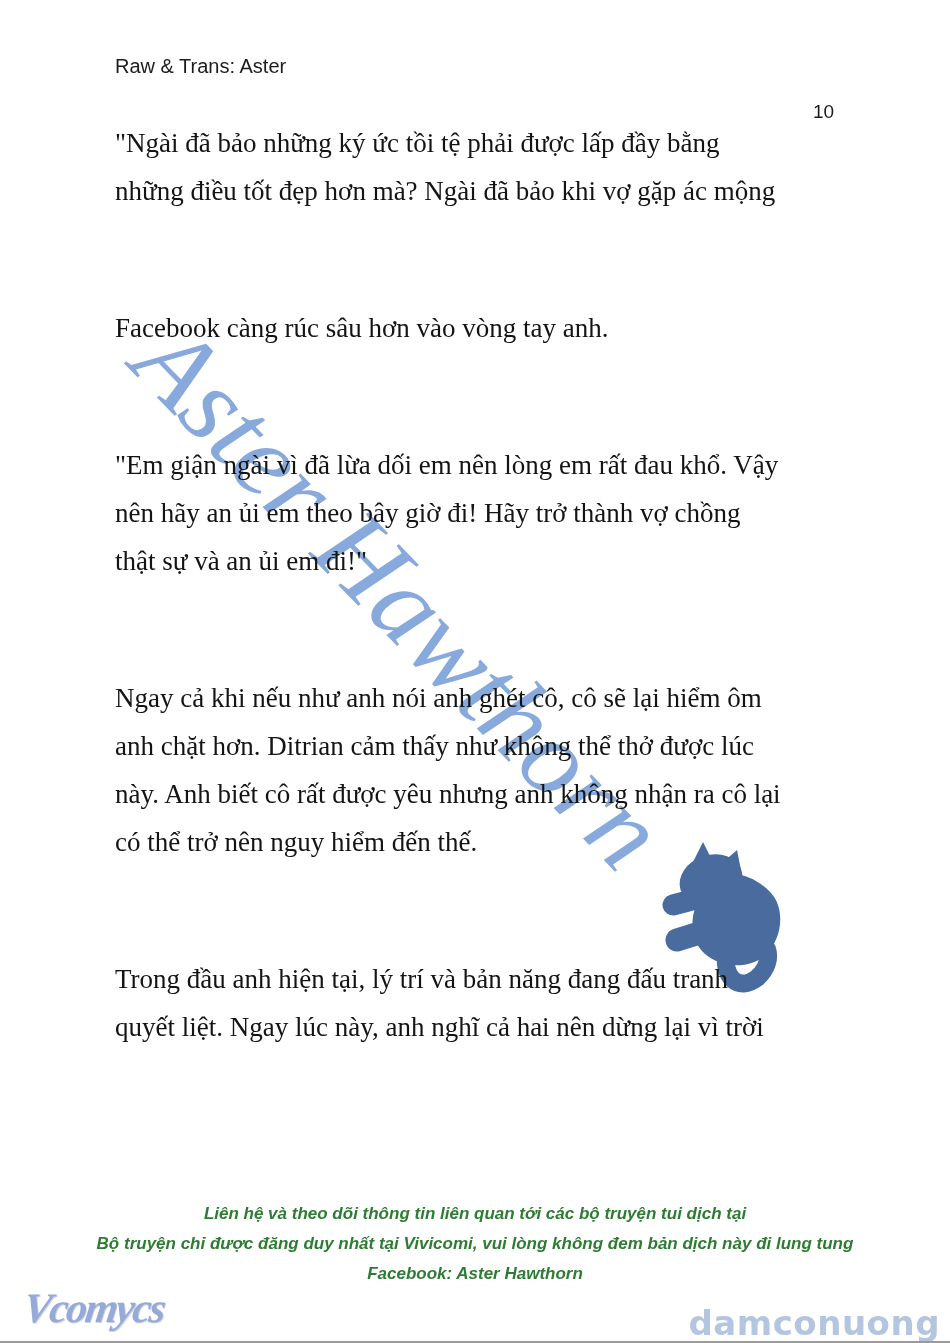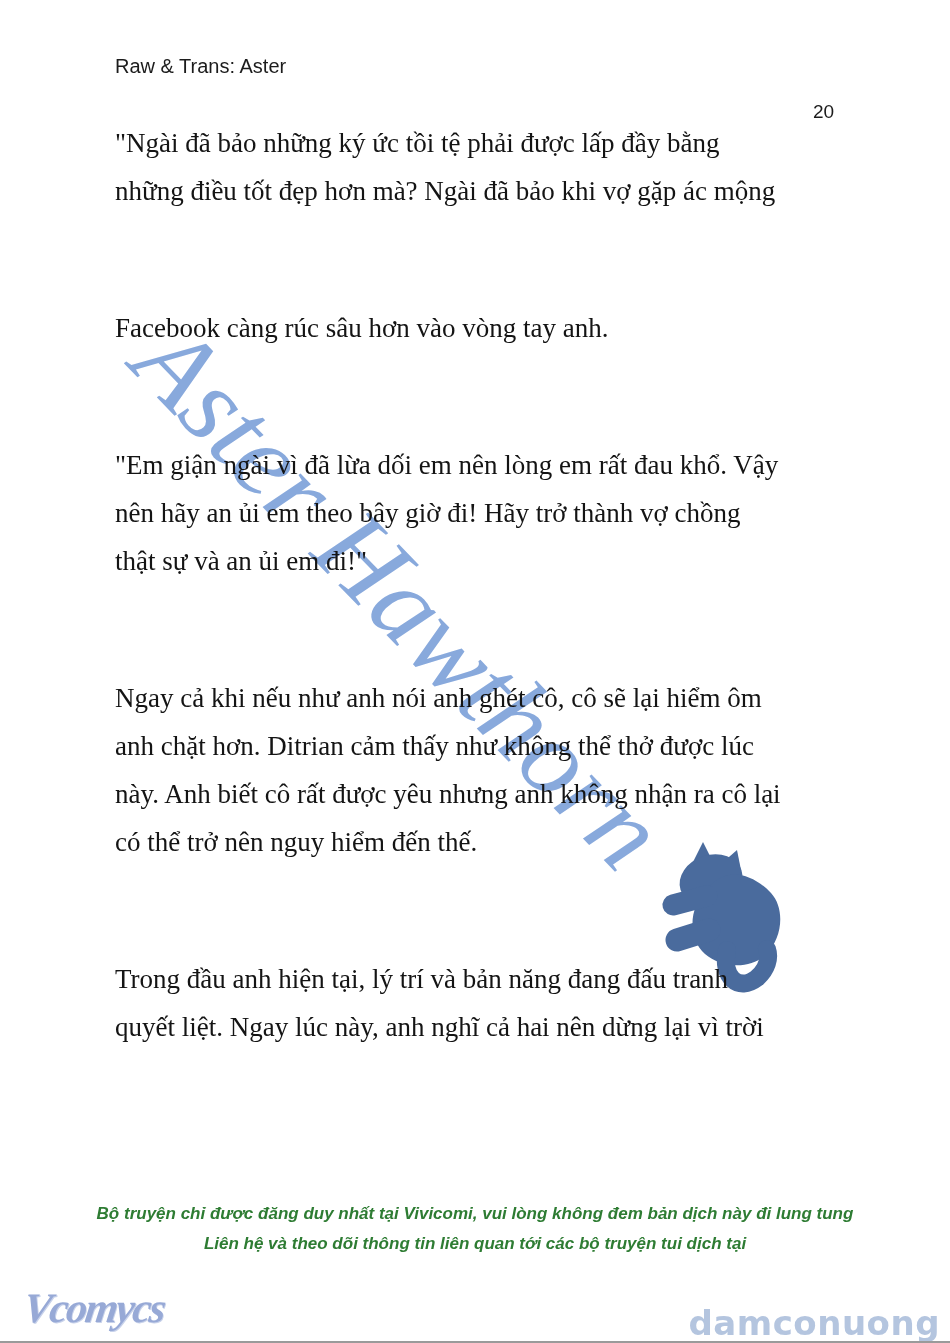--- a/index.html
+++ b/index.html
@@ -110,21 +110,21 @@
     z-index: 3;
   }
 </style>
 </head>
 <body>
 
 <div class="page">
 
   <div class="doc-header">Raw &amp; Trans: Aster</div>
 
-  <div class="page-number">20</div>
+  <div class="page-number">10</div>
 
   <div class="watermark">Aster Hawthorn</div>
 
   <svg class="cat" viewBox="0 0 142 157" xmlns="http://www.w3.org/2000/svg" aria-hidden="true">
     <g fill="#4a6b9d" stroke="none">
 
       <polygon points="44,32 58,4 70,28"></polygon>
       <polygon points="76,26 92,12 96,32"></polygon>
 
       <ellipse cx="66" cy="42" rx="32" ry="25" transform="rotate(-18 66 42)"></ellipse>
@@ -163,21 +163,22 @@
         <span class="line">này. Anh biết cô rất được yêu nhưng anh không nhận ra cô lại</span>
         <span class="line">có thể trở nên nguy hiểm đến thế.</span>
       </p>
       <p class="para">
         <span class="line">Trong đầu anh hiện tại, lý trí và bản năng đang đấu tranh</span>
         <span class="line">quyết liệt. Ngay lúc này, anh nghĩ cả hai nên dừng lại vì trời</span>
       </p>
     </div>
 
   <div class="doc-footer">
+      <span class="line">Liên hệ và theo dõi thông tin liên quan tới các bộ truyện tui dịch tại</span>
       <span class="line">Bộ truyện chỉ được đăng duy nhất tại Vivicomi, vui lòng không đem bản dịch này đi lung tung</span>
-      <span class="line">Liên hệ và theo dõi thông tin liên quan tới các bộ truyện tui dịch tại</span>
+      <span class="line">Facebook: Aster Hawthorn</span>
     </div>
 
   <div class="vcomycs-logo">Vcomycs</div>
 
   <div class="damconuong-logo">damconuong</div>
 
 </div>
 
 </body></html>

